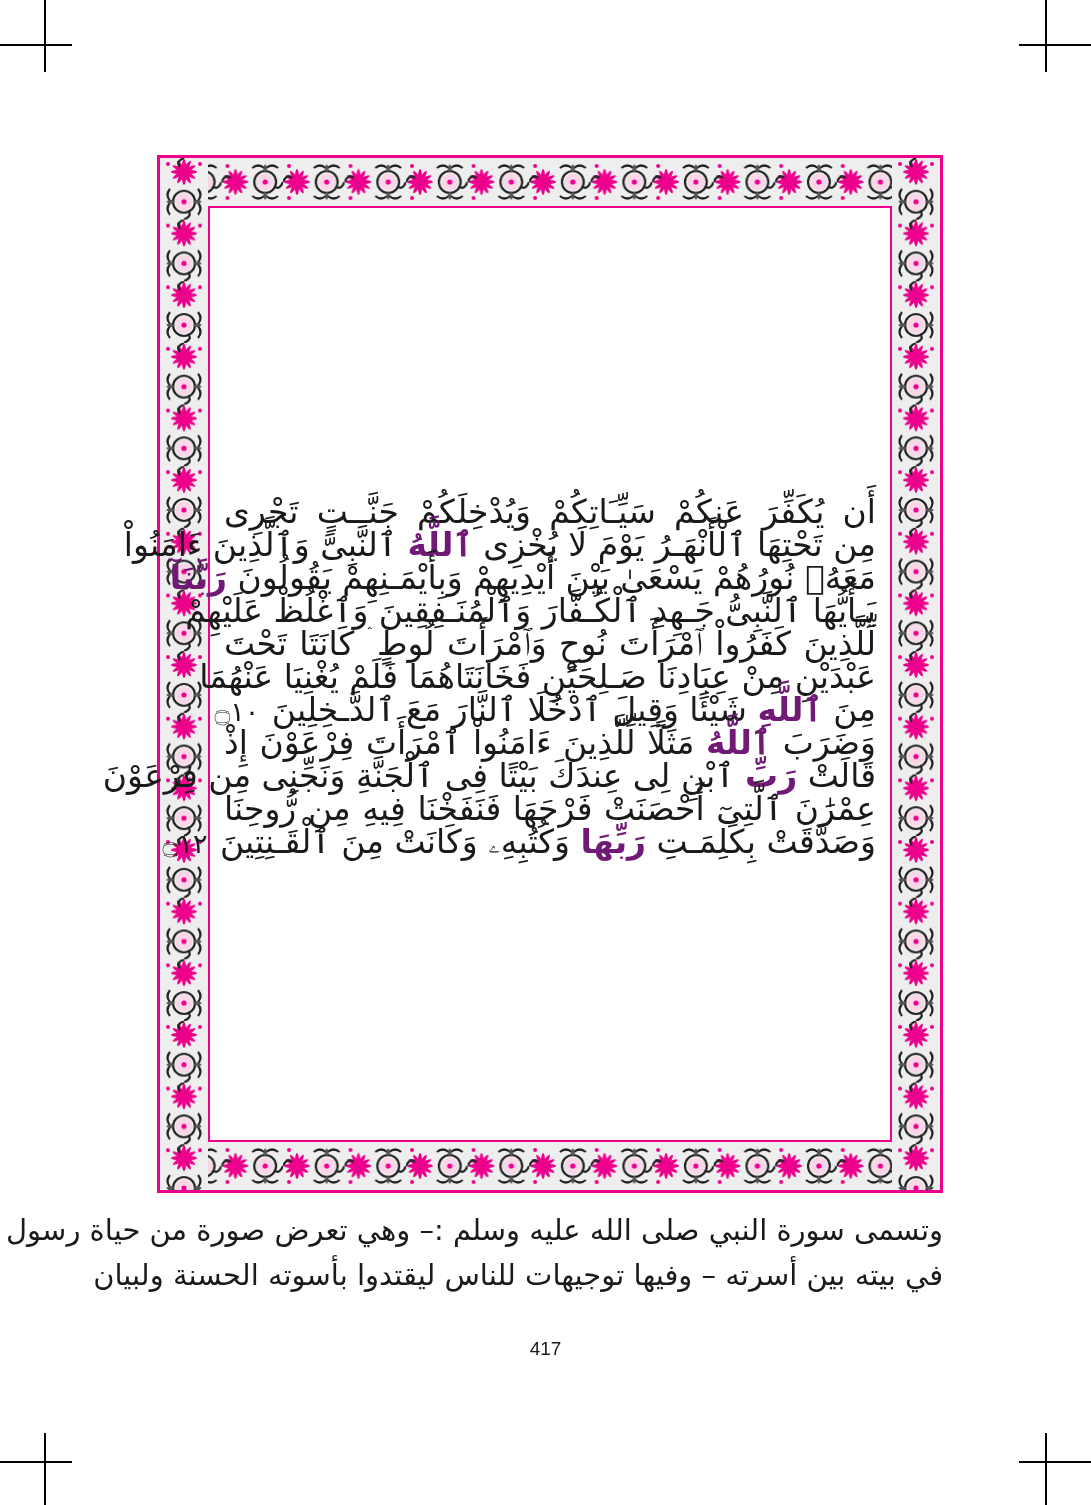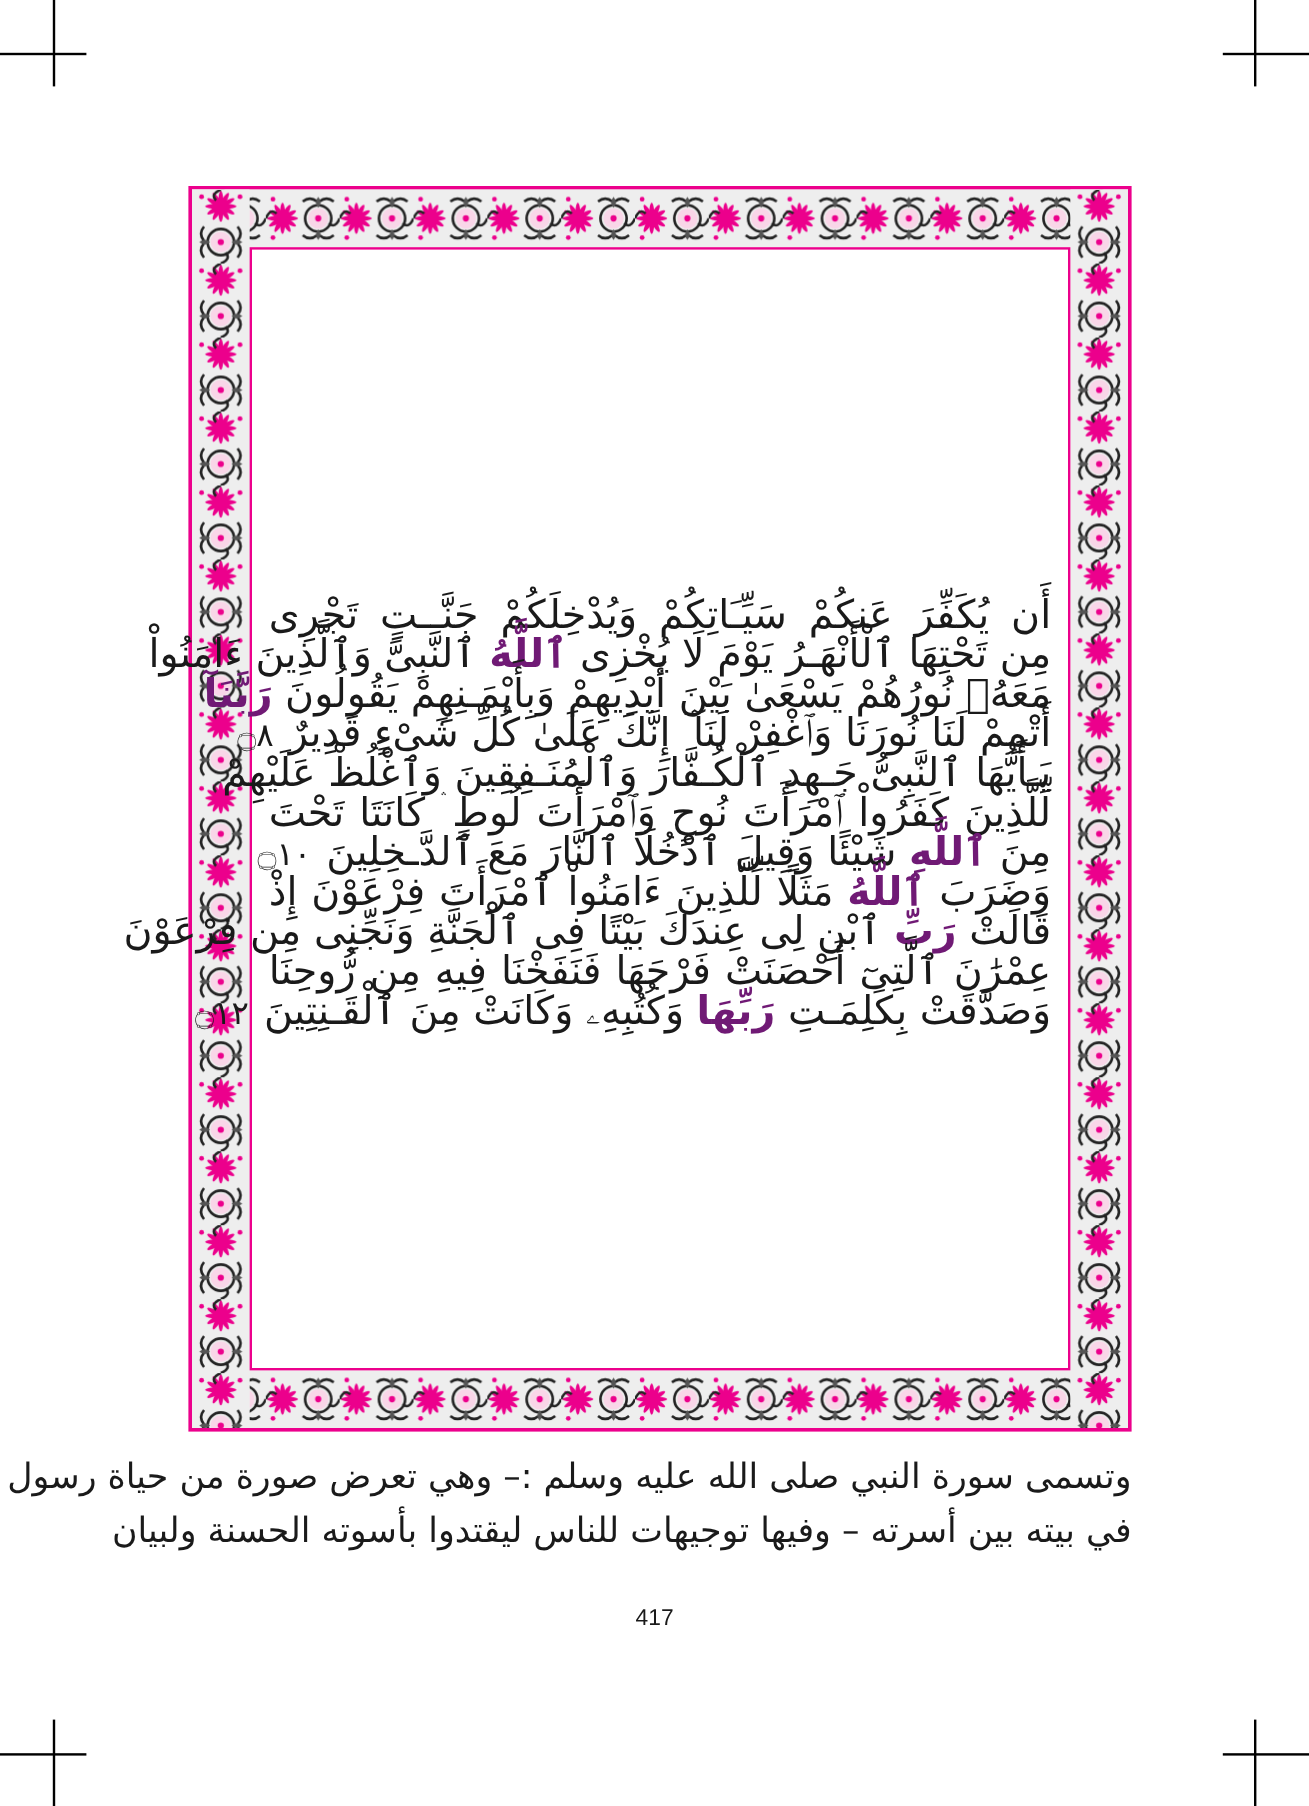--- a/index.html
+++ b/index.html
@@ -257,33 +257,33 @@
     </div>
 
     <div class="ayah-line">
       <span>مِن تَحْتِهَا ٱلْأَنْهَـرُ يَوْمَ لَا يُخْزِى </span><span class="hl">ٱللَّهُ</span><span> ٱلنَّبِىَّ وَٱلَّذِينَ ءَامَنُواْ</span>
     </div>
 
     <div class="ayah-line">
       <span>مَعَهُۛ نُورُهُمْ يَسْعَىٰ بَيْنَ أَيْدِيهِمْ وَبِأَيْمَـنِهِمْ يَقُولُونَ </span><span class="hl">رَبَّنَآ</span>
     </div>
 
-    <div class="ayah-line">
-      <span>أَتْمِمْ لَنَا نُورَنَا وَٱغْفِرْ لَنَآ ۛ إِنَّكَ عَلَىٰ كُلِّ شَىْءٍ قَدِيرٌ </span><span class="ayah-num">۝٨</span>
-    </div>
 
     <div class="ayah-line">
       <span>يَـأَيُّهَا ٱلنَّبِىُّ جَـهِدِ ٱلْكُـفَّارَ وَٱلْمُنَـفِقِينَ وَٱغْلُظْ عَلَيْهِمْ</span>
     </div>
 
 
     <div class="ayah-line">
       <span>لِّلَّذِينَ كَفَرُواْ ٱمْرَأَتَ نُوحٍ وَٱمْرَأَتَ لُوطٍ ۛ كَانَتَا تَحْتَ</span>
     </div>
 
+    <div class="ayah-line">
+      <span>عَبْدَيْنِ مِنْ عِبَادِنَا صَـلِحَيْنِ فَخَانَتَاهُمَا فَلَمْ يُغْنِيَا عَنْهُمَا</span>
+    </div>
 
     <div class="ayah-line">
       <span>مِنَ </span><span class="hl">ٱللَّهِ</span><span> شَيْئًا وَقِيلَ ٱدْخُلَا ٱلنَّارَ مَعَ ٱلدَّـخِلِينَ </span><span class="ayah-num">۝١٠</span>
     </div>
 
     <div class="ayah-line">
       <span>وَضَرَبَ </span><span class="hl">ٱللَّهُ</span><span> مَثَلًا لِّلَّذِينَ ءَامَنُواْ ٱمْرَأَتَ فِرْعَوْنَ إِذْ</span>
     </div>
 
     <div class="ayah-line">

